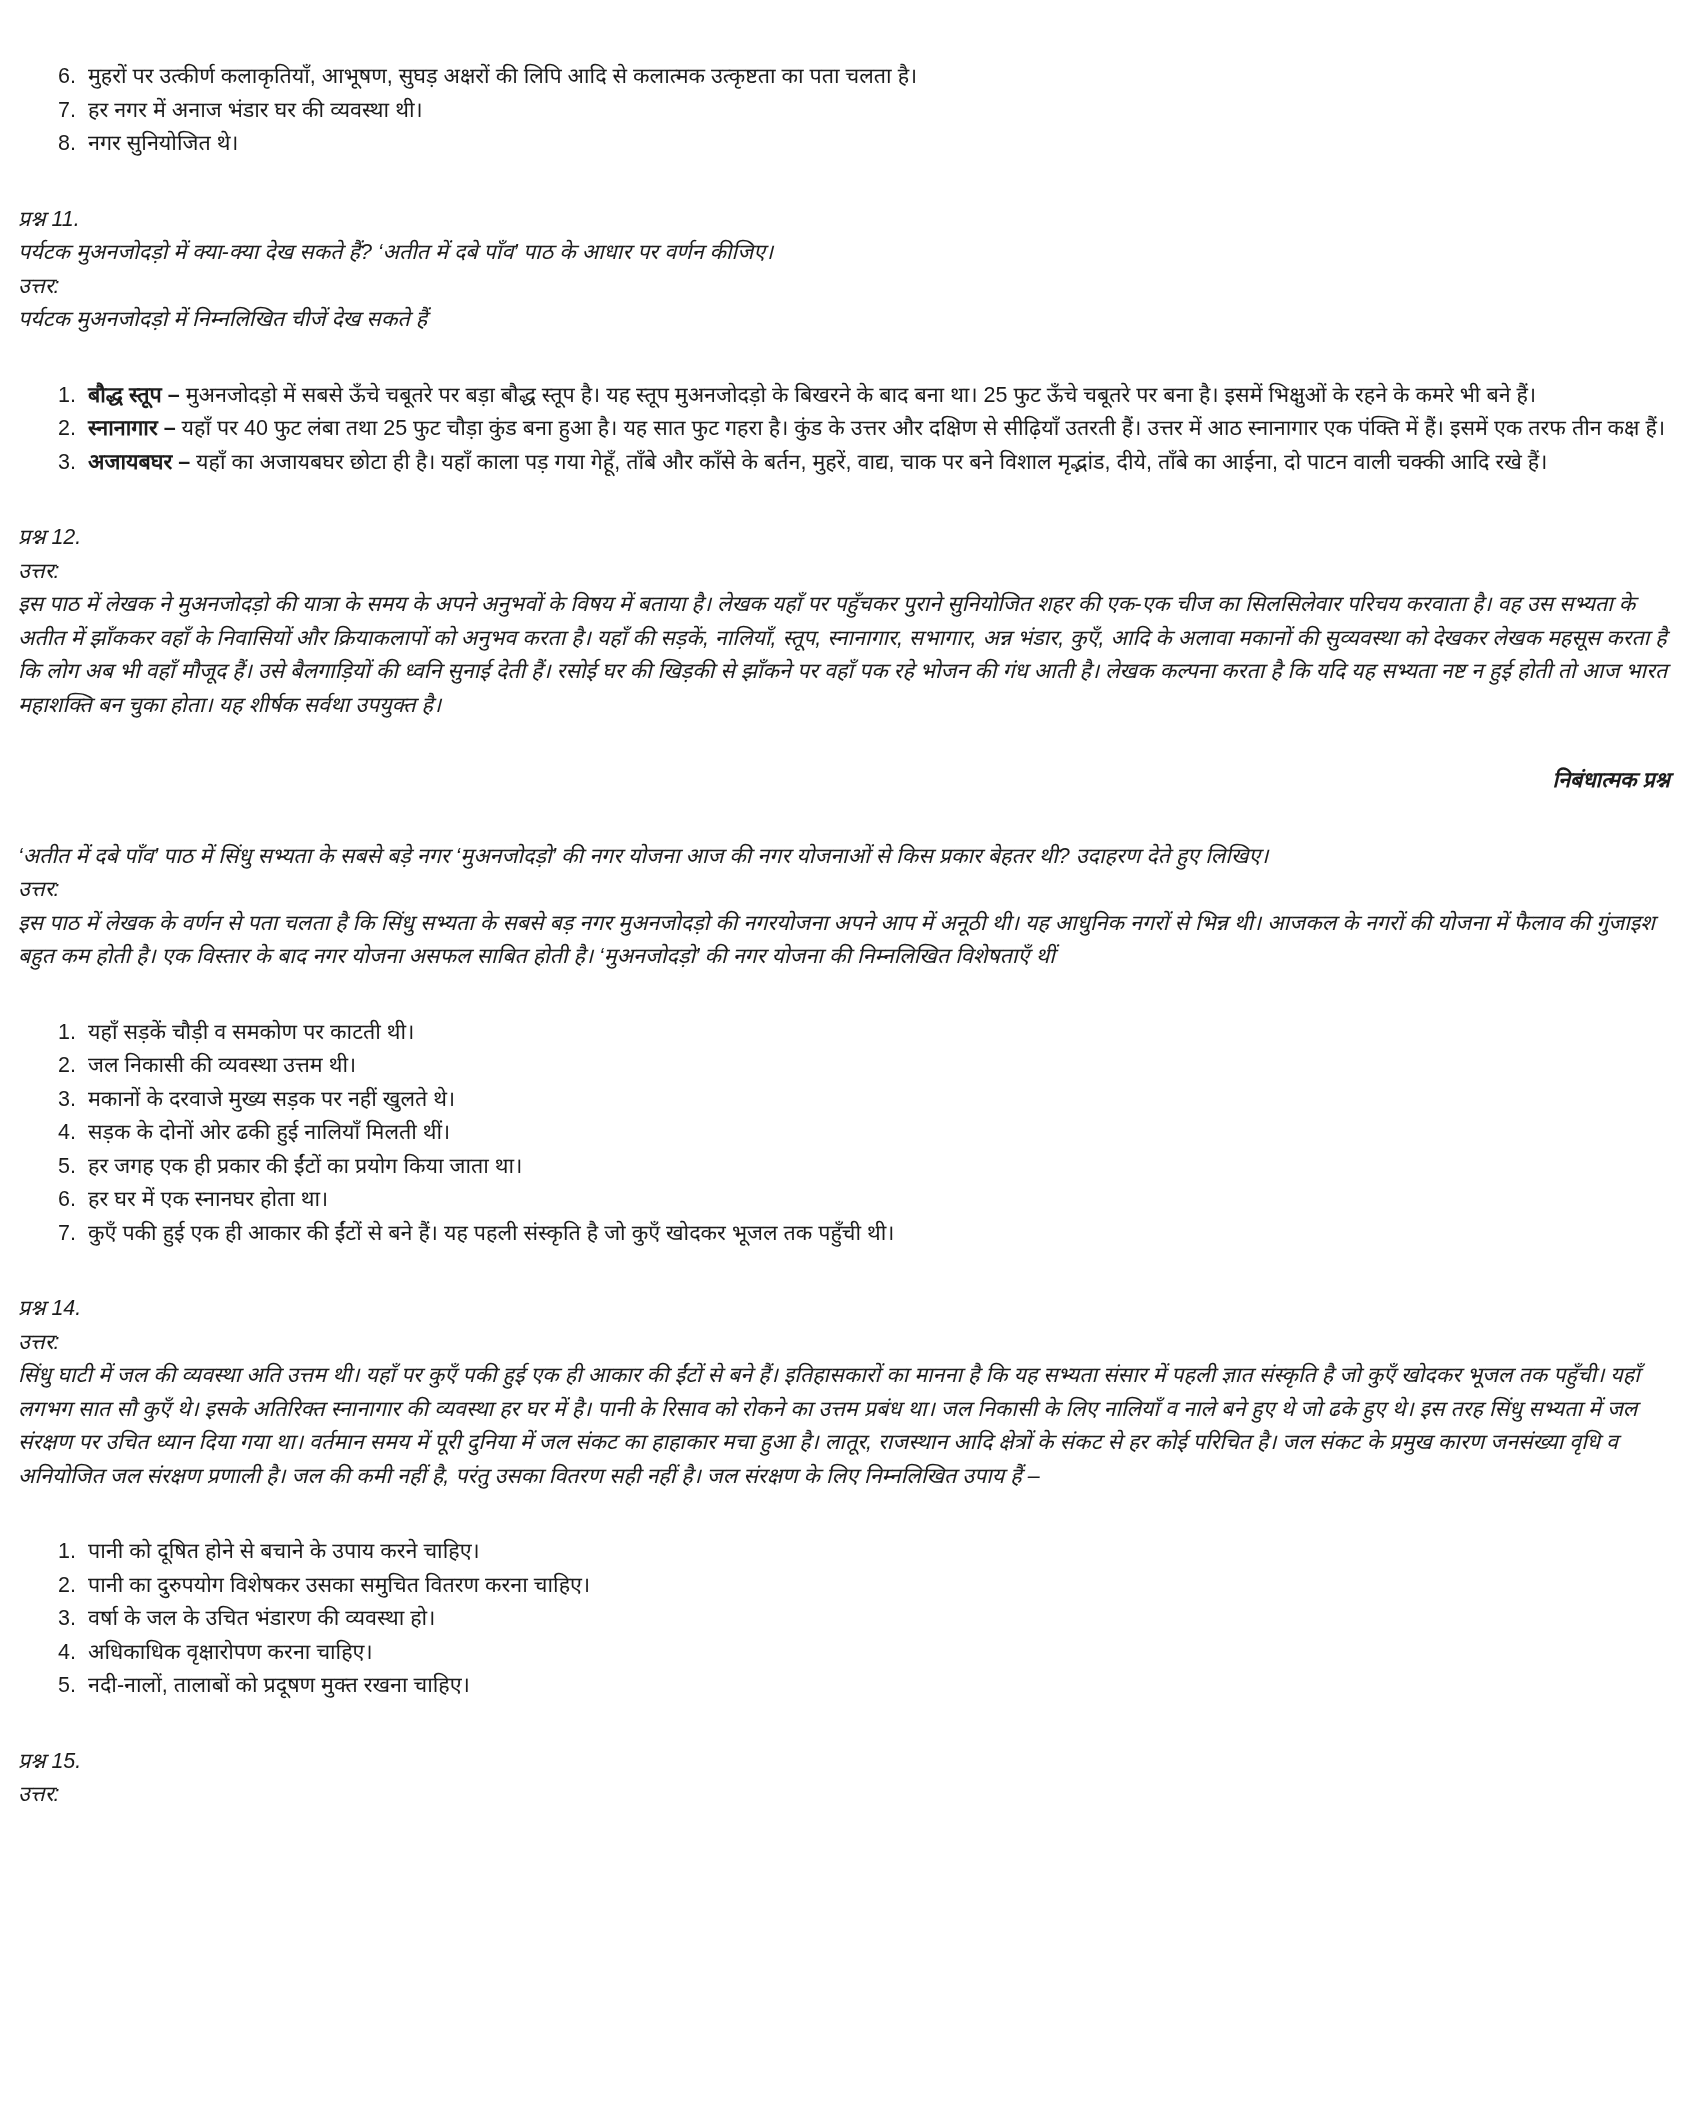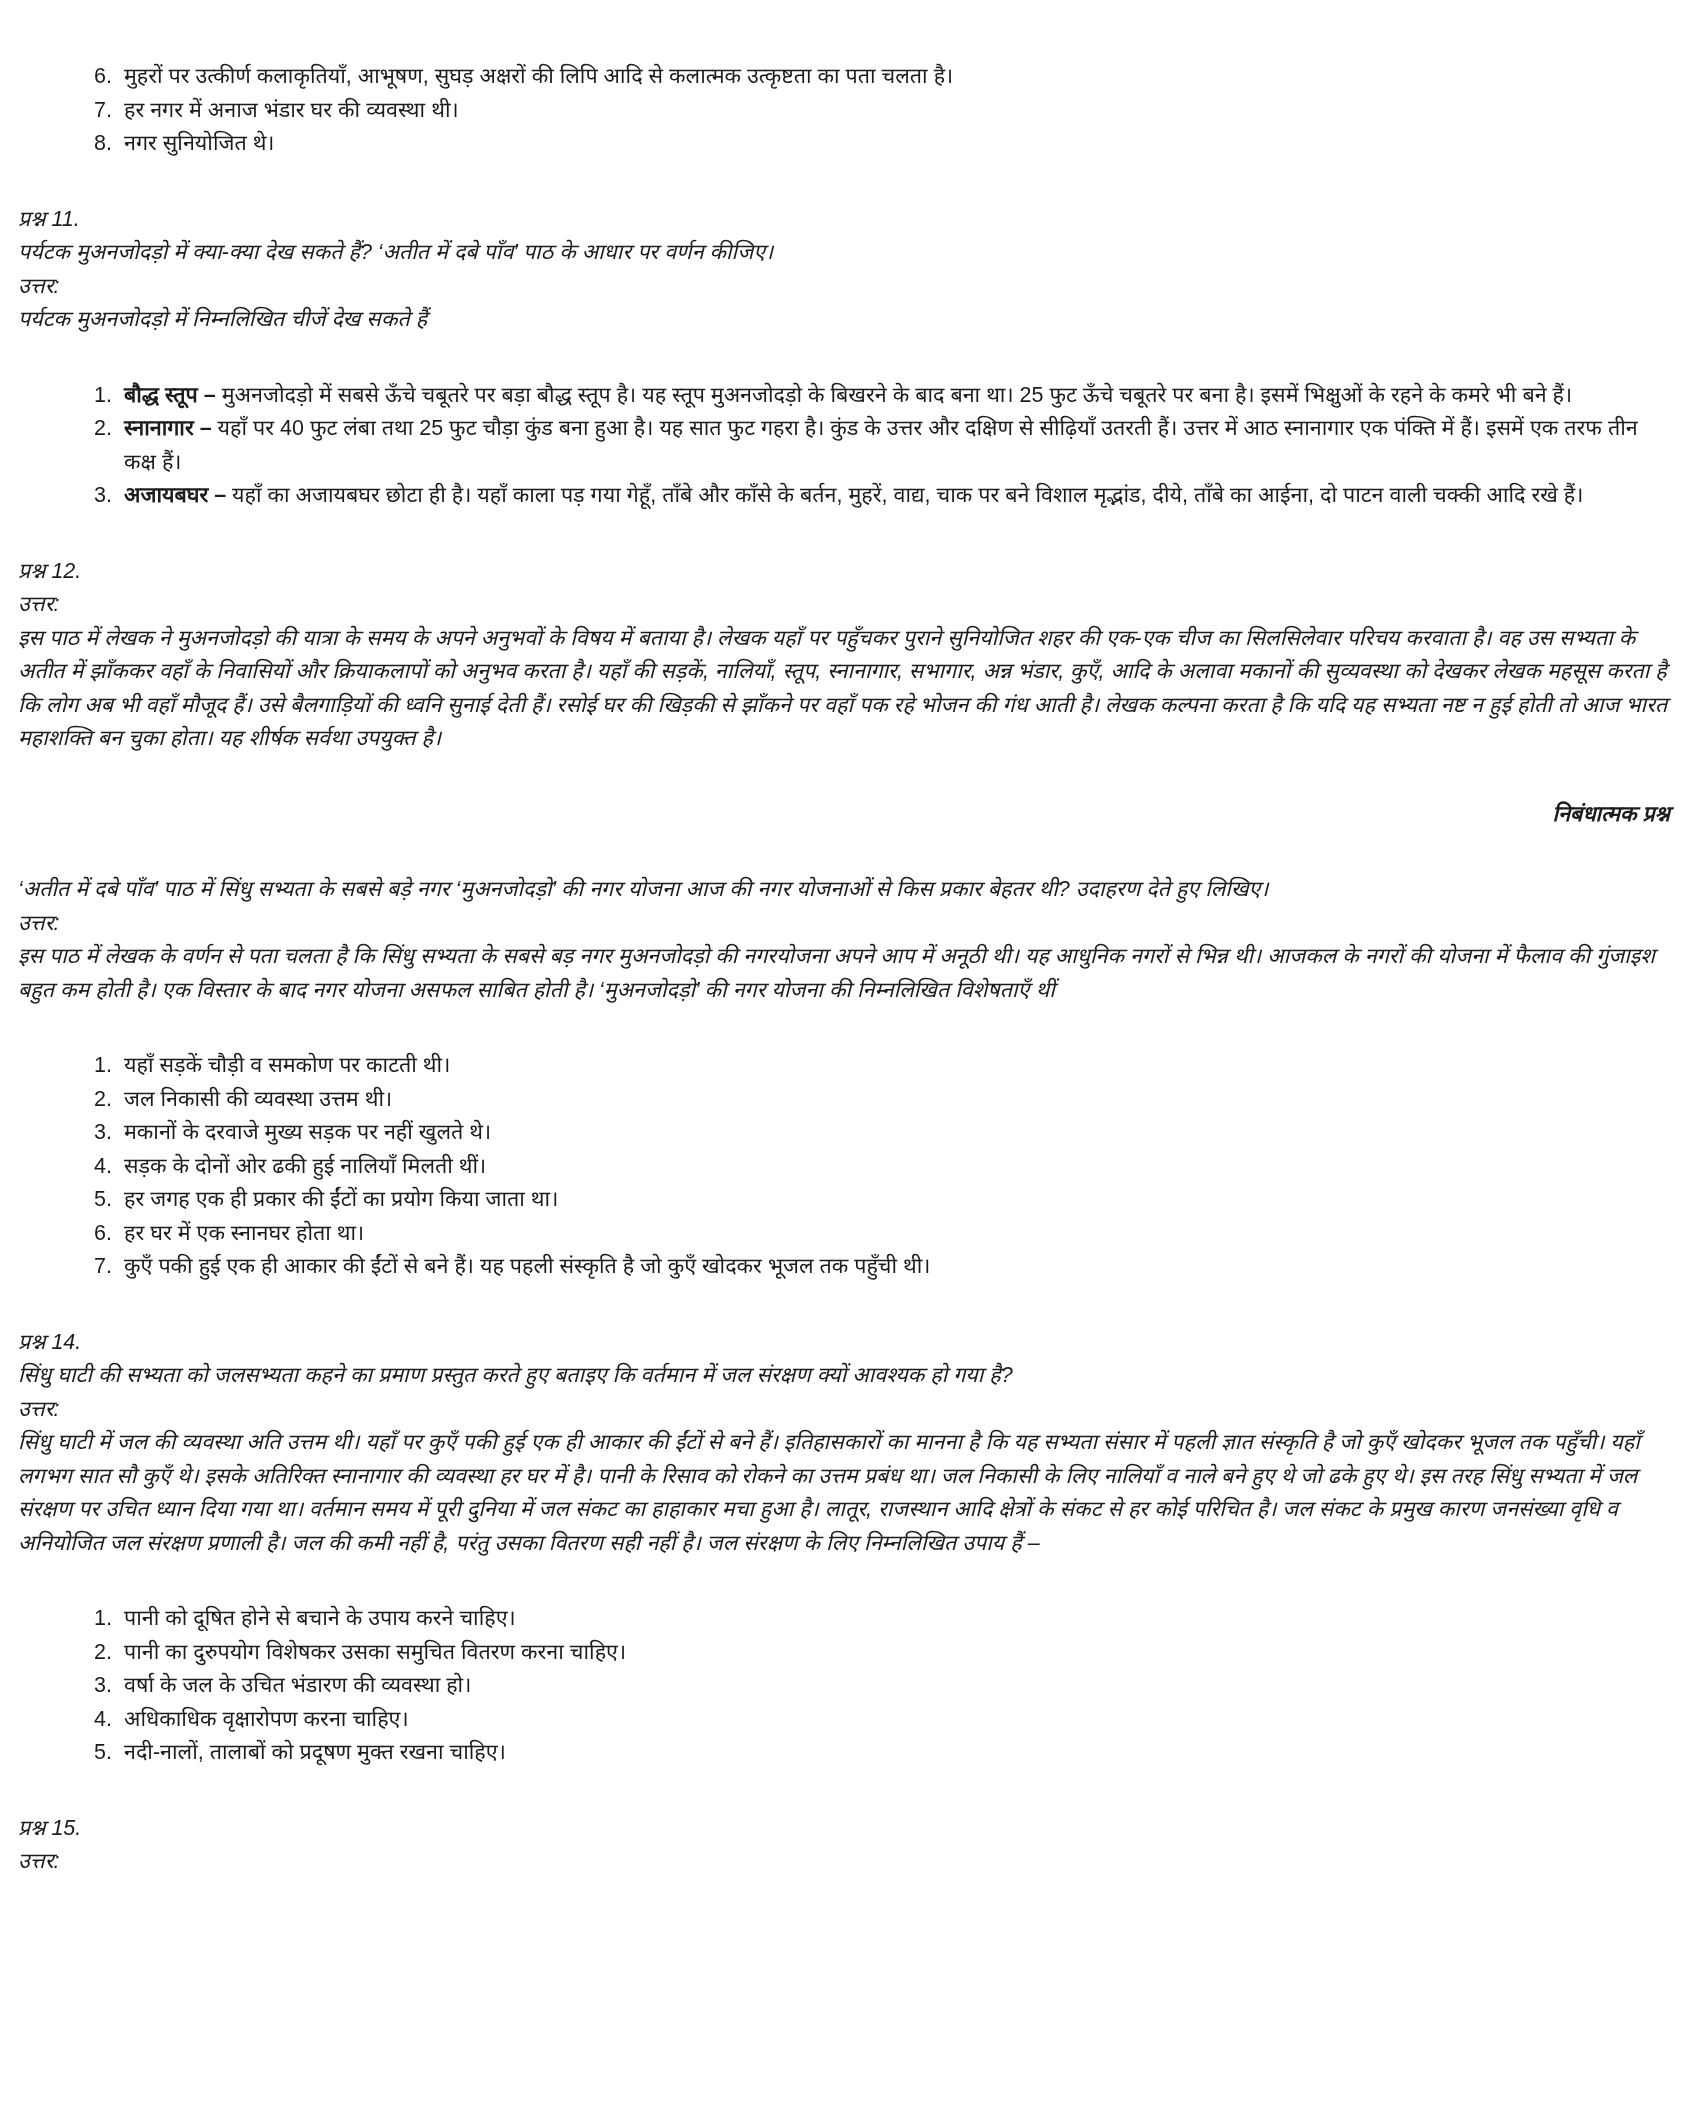--- a/index.html
+++ b/index.html
@@ -19,21 +19,20 @@
   }
   p { margin: 0; font-style: italic; }
   .block { margin: 42px 0; }
   .block:first-child { margin-top: 0; }
   ol.num-list {
     margin: 42px 0;
     padding-left: 64px;
   }
   ol.num-list li {
     padding-left: 6px;
-    margin-left: 36px;
   }
   .bold { font-weight: bold; }
   .center-heading {
     text-align: right;
     font-weight: bold;
     margin: 42px 0;
   }
 </style>
 </head>
 <body>
@@ -78,21 +77,20 @@
       <li>जल निकासी की व्यवस्था उत्तम थी।</li>
       <li>मकानों के दरवाजे मुख्य सड़क पर नहीं खुलते थे।</li>
       <li>सड़क के दोनों ओर ढकी हुई नालियाँ मिलती थीं।</li>
       <li>हर जगह एक ही प्रकार की ईंटों का प्रयोग किया जाता था।</li>
       <li>हर घर में एक स्नानघर होता था।</li>
       <li>कुएँ पकी हुई एक ही आकार की ईंटों से बने हैं। यह पहली संस्कृति है जो कुएँ खोदकर भूजल तक पहुँची थी।</li>
     </ol>
 
   <div class="block">
     <p>प्रश्न 14.</p>
-    <p>सिंधु घाटी की सभ्यता को जलसभ्यता कहने का प्रमाण प्रस्तुत करते हुए बताइए कि वर्तमान में जल संरक्षण क्यों आवश्यक हो गया है?</p>
     <p>उत्तर:</p>
     <p>सिंधु घाटी में जल की व्यवस्था अति उत्तम थी। यहाँ पर कुएँ पकी हुई एक ही आकार की ईंटों से बने हैं। इतिहासकारों का मानना है कि यह सभ्यता संसार में पहली ज्ञात संस्कृति है जो कुएँ खोदकर भूजल तक पहुँची। यहाँ लगभग सात सौ कुएँ थे। इसके अतिरिक्त स्नानागार की व्यवस्था हर घर में है। पानी के रिसाव को रोकने का उत्तम प्रबंध था। जल निकासी के लिए नालियाँ व नाले बने हुए थे जो ढके हुए थे। इस तरह सिंधु सभ्यता में जल संरक्षण पर उचित ध्यान दिया गया था। वर्तमान समय में पूरी दुनिया में जल संकट का हाहाकार मचा हुआ है। लातूर, राजस्थान आदि क्षेत्रों के संकट से हर कोई परिचित है। जल संकट के प्रमुख कारण जनसंख्या वृधि व अनियोजित जल संरक्षण प्रणाली है। जल की कमी नहीं है, परंतु उसका वितरण सही नहीं है। जल संरक्षण के लिए निम्नलिखित उपाय हैं –</p>
   </div>
 
   <ol class="num-list">
       <li>पानी को दूषित होने से बचाने के उपाय करने चाहिए।</li>
       <li>पानी का दुरुपयोग विशेषकर उसका समुचित वितरण करना चाहिए।</li>
       <li>वर्षा के जल के उचित भंडारण की व्यवस्था हो।</li>
       <li>अधिकाधिक वृक्षारोपण करना चाहिए।</li>
       <li>नदी-नालों, तालाबों को प्रदूषण मुक्त रखना चाहिए।</li>

